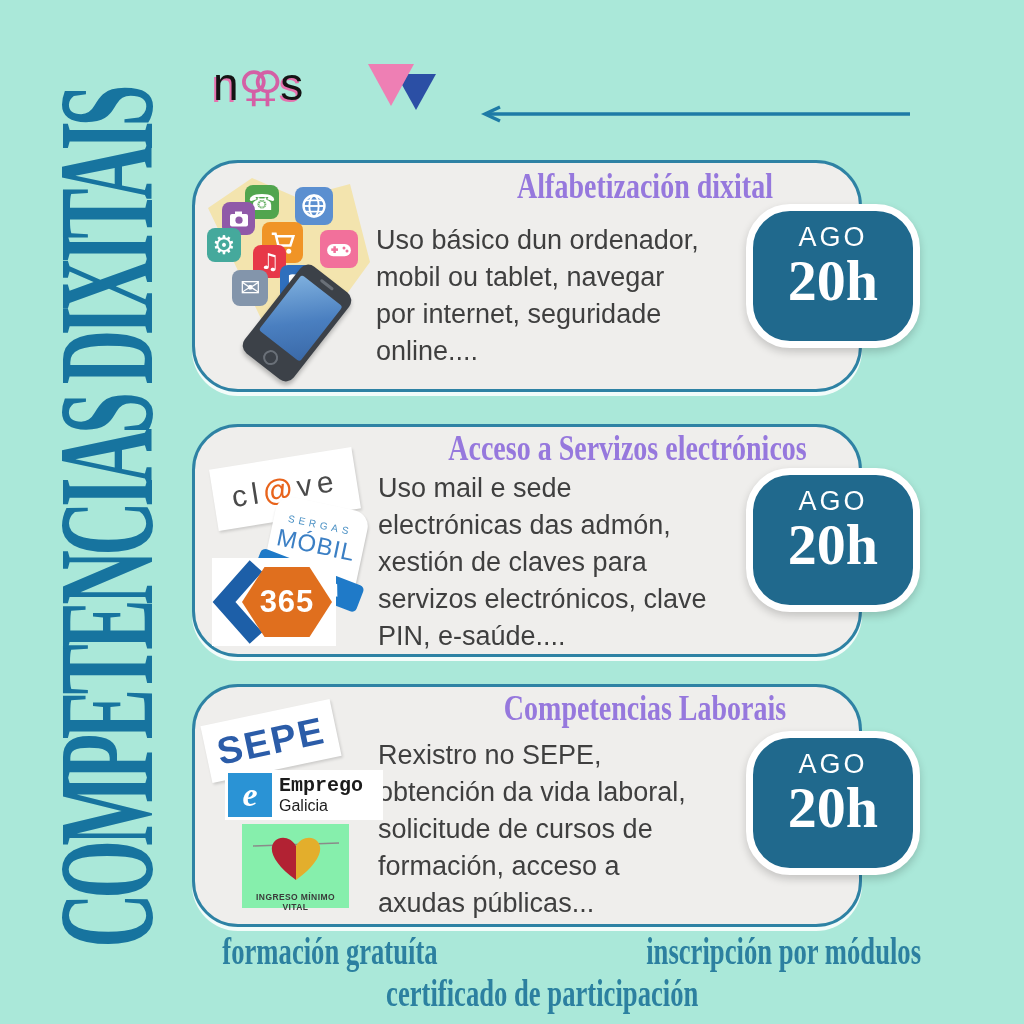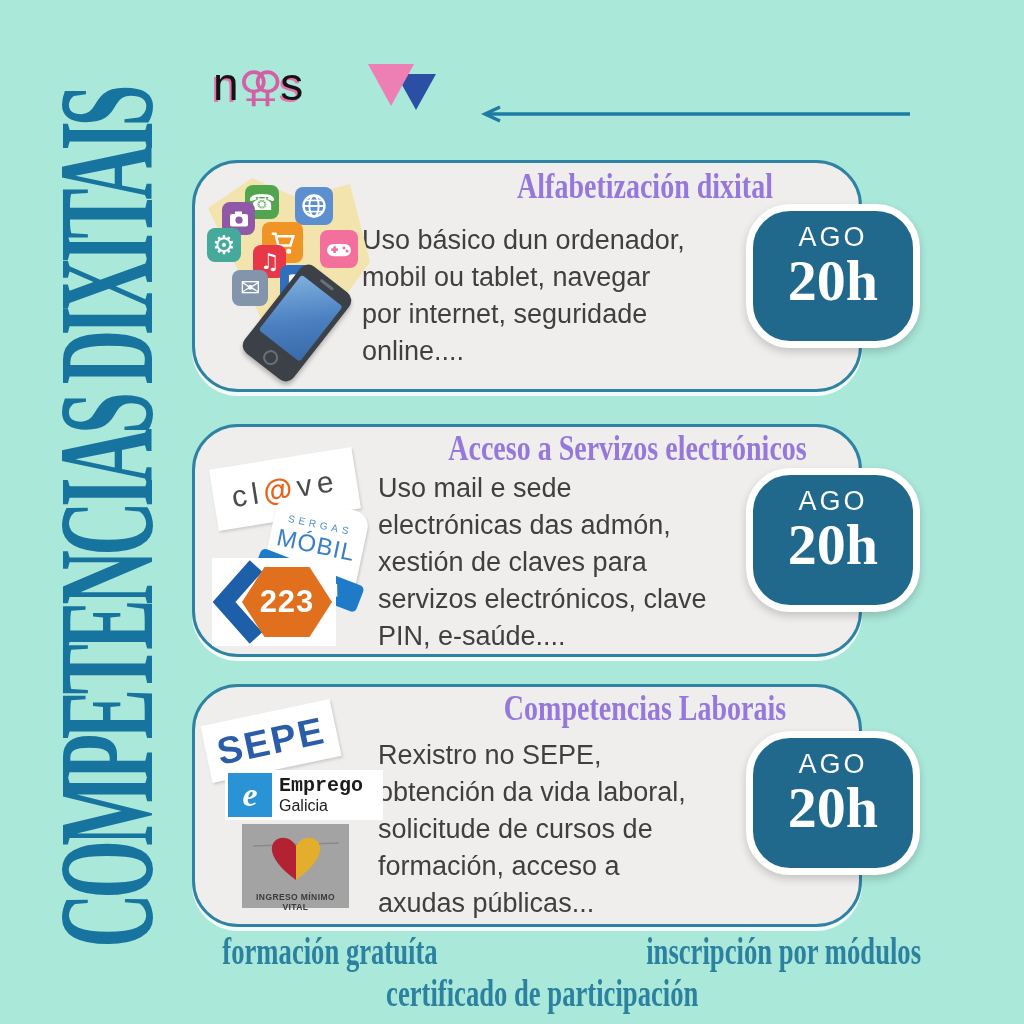--- a/index.html
+++ b/index.html
@@ -35,21 +35,21 @@
   .card2{top:424px;height:233px;}
   .card3{top:684px;height:243px;}
 
   .card-title{position:absolute;font-family:"Liberation Serif",serif;font-weight:700;font-size:35px;
         color:#9678dd;text-align:center;transform:scaleX(0.8);transform-origin:center;white-space:nowrap;z-index:2;}
   .t1{left:420px;top:167px;width:450px;}
   .t2{left:395px;top:429px;width:465px;}
   .t3{left:420px;top:689px;width:450px;}
 
   .card-body{position:absolute;font-size:27px;line-height:37px;color:#3f3f3f;white-space:pre-line;z-index:2;}
-  .b1{left:362px;top:222px;width:390px;}
+  .b1{left:376px;top:222px;width:390px;}
   .b2{left:378px;top:470px;width:400px;}
   .b3{left:378px;top:737px;width:400px;}
 
   
   .badge{position:absolute;left:746px;width:174px;height:144px;background:#20698d;
          border:7px solid #ffffff;border-radius:44px;box-sizing:border-box;text-align:center;color:#fff;
          box-shadow:0 4px 8px rgba(0,0,0,0.18);z-index:6;}
   .bd1{top:204px;} .bd2{top:468px;} .bd3{top:731px;}
   .badge-month{font-size:27px;letter-spacing:3px;margin-top:11px;}
   .badge-hours{font-family:Liberation Serif, serif;font-weight:700;font-size:58px;line-height:60px;margin-top:-2px;}
@@ -90,21 +90,21 @@
         display:flex;align-items:center;justify-content:center;
         font-size:38px;font-weight:700;letter-spacing:2px;color:#2b5ca8;}
   .emprego{position:absolute;left:225px;top:770px;width:158px;height:50px;background:#fff;z-index:4;
         display:flex;align-items:center;}
   .emprego-sq{width:44px;height:44px;background:#2a93d5;margin-left:3px;display:flex;align-items:center;
         justify-content:center;font-family:"Liberation Serif",serif;font-style:italic;font-weight:700;
         font-size:34px;color:#fff;}
   .emprego-txt{margin-left:7px;line-height:1;}
   .emprego-l1{font-size:20px;font-weight:700;color:#1b1b1b;font-family:Liberation Mono, monospace;}
   .emprego-l2{font-size:16px;color:#1b1b1b;margin-top:2px;}
-  .imv{position:absolute;left:242px;top:824px;width:107px;height:84px;background:#a3a3a3;z-index:3;text-align:center;}
+  .imv{position:absolute;left:242px;top:824px;width:107px;height:84px;background:#86efac;z-index:3;text-align:center;}
   .imv-caption{font-size:8.5px;font-weight:700;color:#3a3a3a;letter-spacing:0.4px;margin-top:2px;}
 
   
   .footer-item{position:absolute;font-family:"Liberation Serif",serif;font-weight:700;font-size:37px;
         color:#2c80a0;text-align:center;transform:scaleX(0.72);transform-origin:center;white-space:nowrap;}
   .f1{left:170px;top:930px;width:320px;}
   .f2{left:600px;top:930px;width:330px;}
   .f3{left:335px;top:972px;width:365px;}
 </style>
 </head>
@@ -216,21 +216,21 @@
     </div>
   <div class="sergas">
     <div class="sergas-top">SERGAS</div>
     <div class="sergas-name">MÓBIL</div>
     <div class="sergas-band">XUNTA</div>
   </div>
   <div class="x365">
     <svg width="52" height="88" viewBox="0 0 52 88" style="position:absolute;left:0;top:0;">
       <polyline points="44,8 12,44 44,80" fill="none" stroke="#1d5fa8" stroke-width="17"></polyline>
     </svg>
-    <div class="x365-hex">223</div>
+    <div class="x365-hex">365</div>
   </div>
 
   <div class="card card3"></div>
   <div class="card-title t3">Competencias Laborais</div>
   <div class="card-body b3">Rexistro no SEPE,
 obtención da vida laboral,
 solicitude de cursos de
 formación, acceso a
 axudas públicas...</div>
   <div class="badge bd3">

